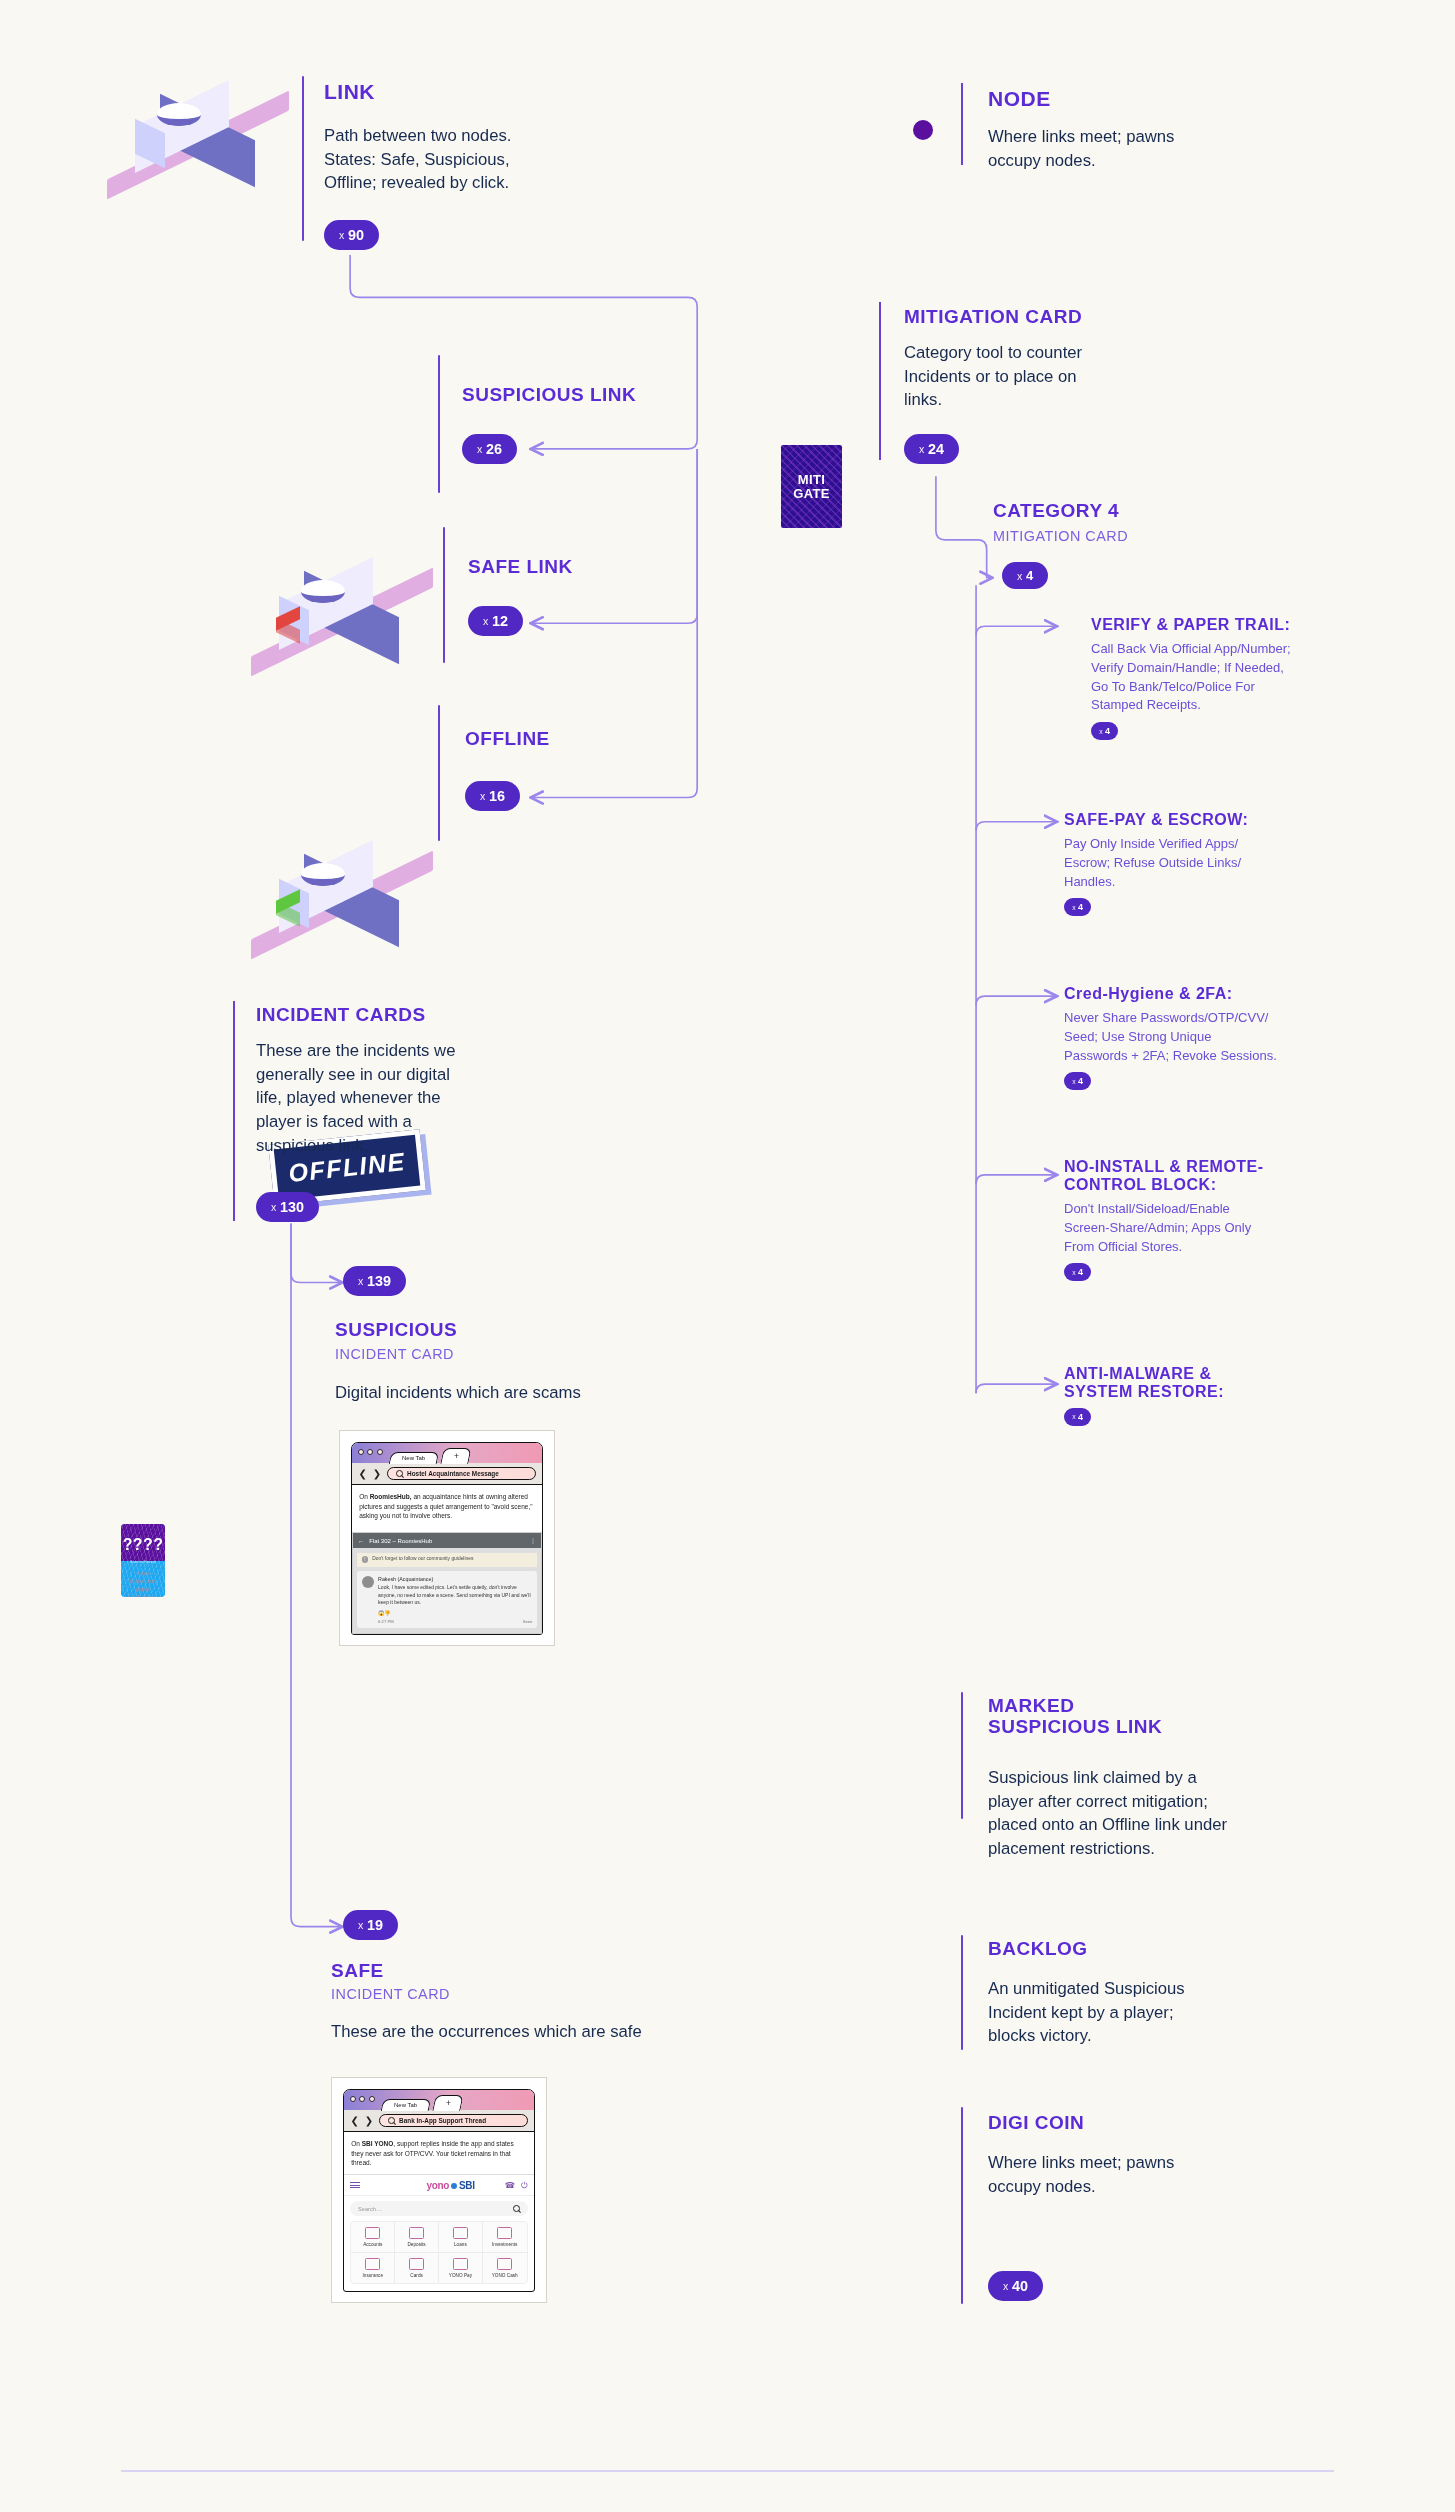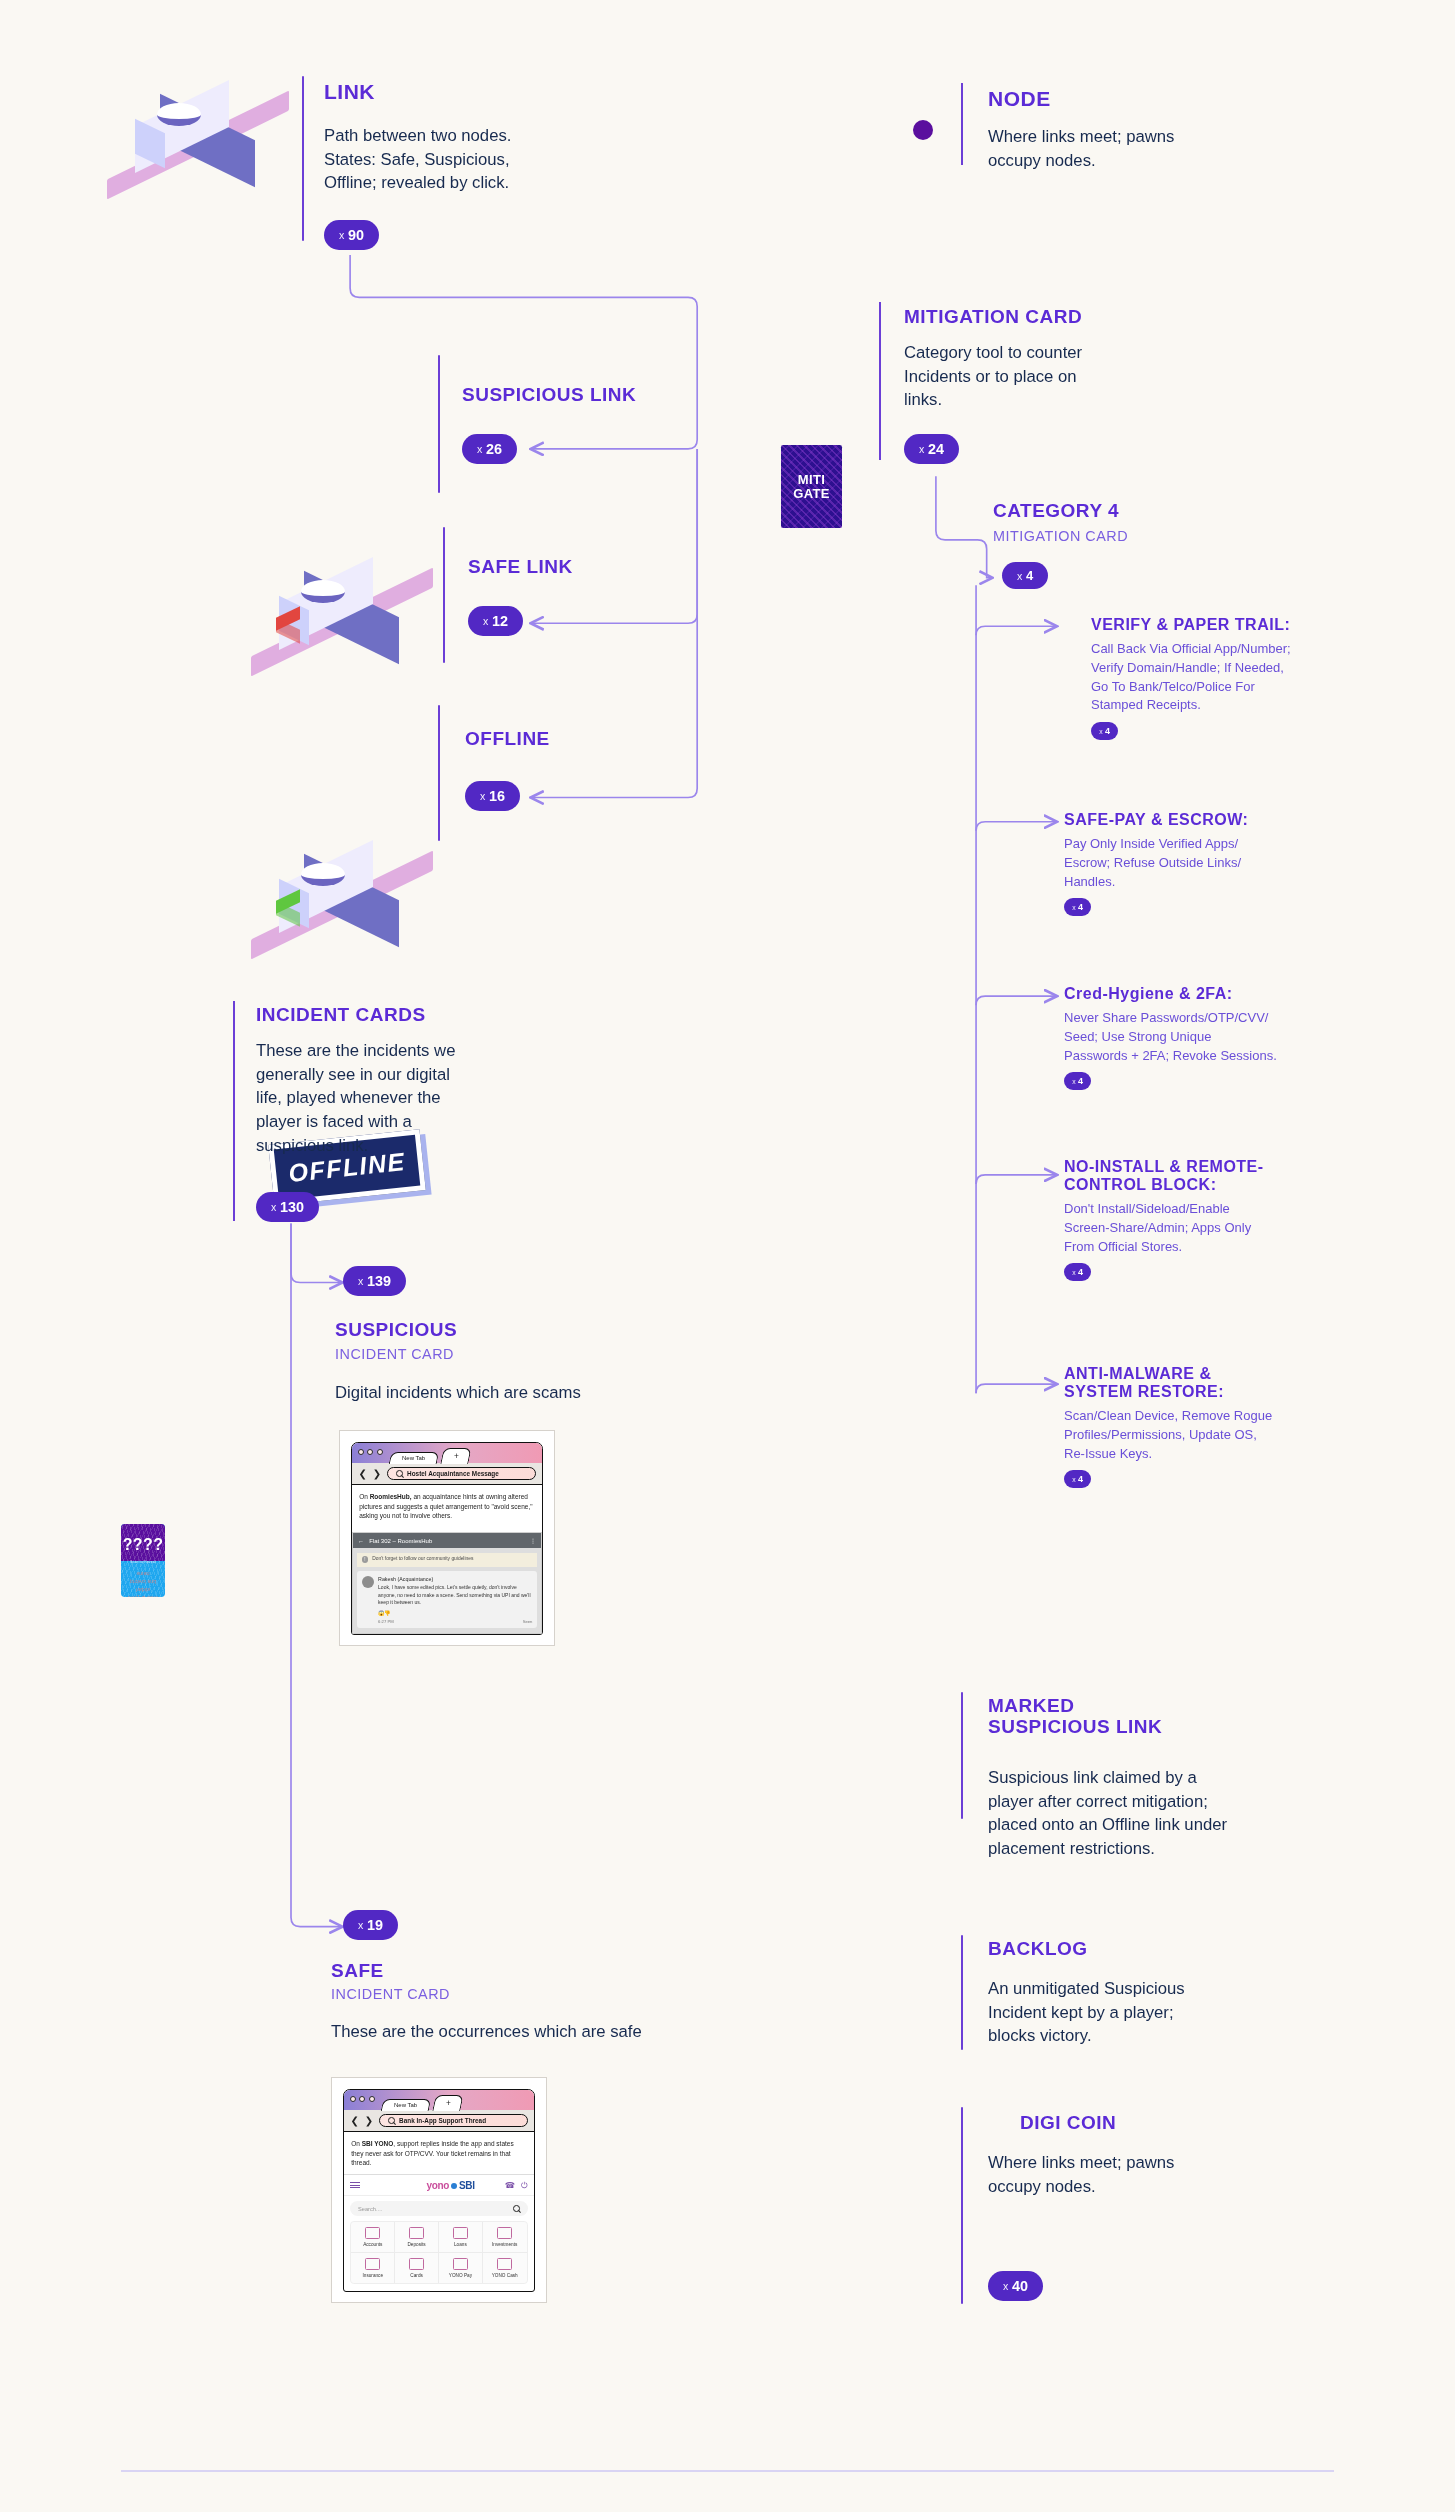--- a/index.html
+++ b/index.html
@@ -473,23 +473,20 @@
 From Official Stores.</div>
     <div class="pill pill-sm" style="margin-top:6.8px;">
       <span class="x">x</span>
         <span class="n">4</span>
     </div>
   </div>
 
   <div class="abs" style="left:1064px;top:1365px;width:288px;">
     <div class="hdr" style="font-size:16px;white-space:pre-line;">ANTI-MALWARE &amp;
 SYSTEM RESTORE:</div>
-    <div class="body-sm" style="margin-top:6px;white-space:pre-line;">Scan/Clean Device, Remove Rogue
-Profiles/Permissions, Update OS,
-Re-Issue Keys.</div>
     <div class="pill pill-sm" style="margin-top:6.8px;">
       <span class="x">x</span>
         <span class="n">4</span>
     </div>
   </div>
 
   <div class="abs q-card" style="left:121px;top:1050px;">
     <div class="half-top"></div>
     <div class="tex2"></div>
     <div class="qs">????</div>
@@ -636,21 +633,21 @@
 placed onto an Offline link under
 placement restrictions.</div>
 
   <div class="abs rule" style="left:961px;top:1935px;height:115px;"></div>
   <div class="abs hdr hdr-md" style="left:988px;top:1938px;">BACKLOG</div>
   <div class="abs body-txt" style="left:988px;top:1977px;white-space:pre-line;width:334px;">An unmitigated Suspicious
 Incident kept by a player;
 blocks victory.</div>
 
   <div class="abs rule" style="left:961px;top:2107px;height:197px;"></div>
-  <div class="abs hdr hdr-md" style="left:1020px;top:2112px;">DIGI COIN</div>
+  <div class="abs hdr hdr-md" style="left:988px;top:2112px;">DIGI COIN</div>
   <div class="abs body-txt" style="left:988px;top:2151px;white-space:pre-line;width:334px;">Where links meet; pawns
 occupy nodes.</div>
 
   <div class="abs pill" style="left:988px;top:2271px;">
     <span class="x">x</span>
       <span class="n">40</span>
   </div>
 
   <div class="footer-rule"></div>
 

